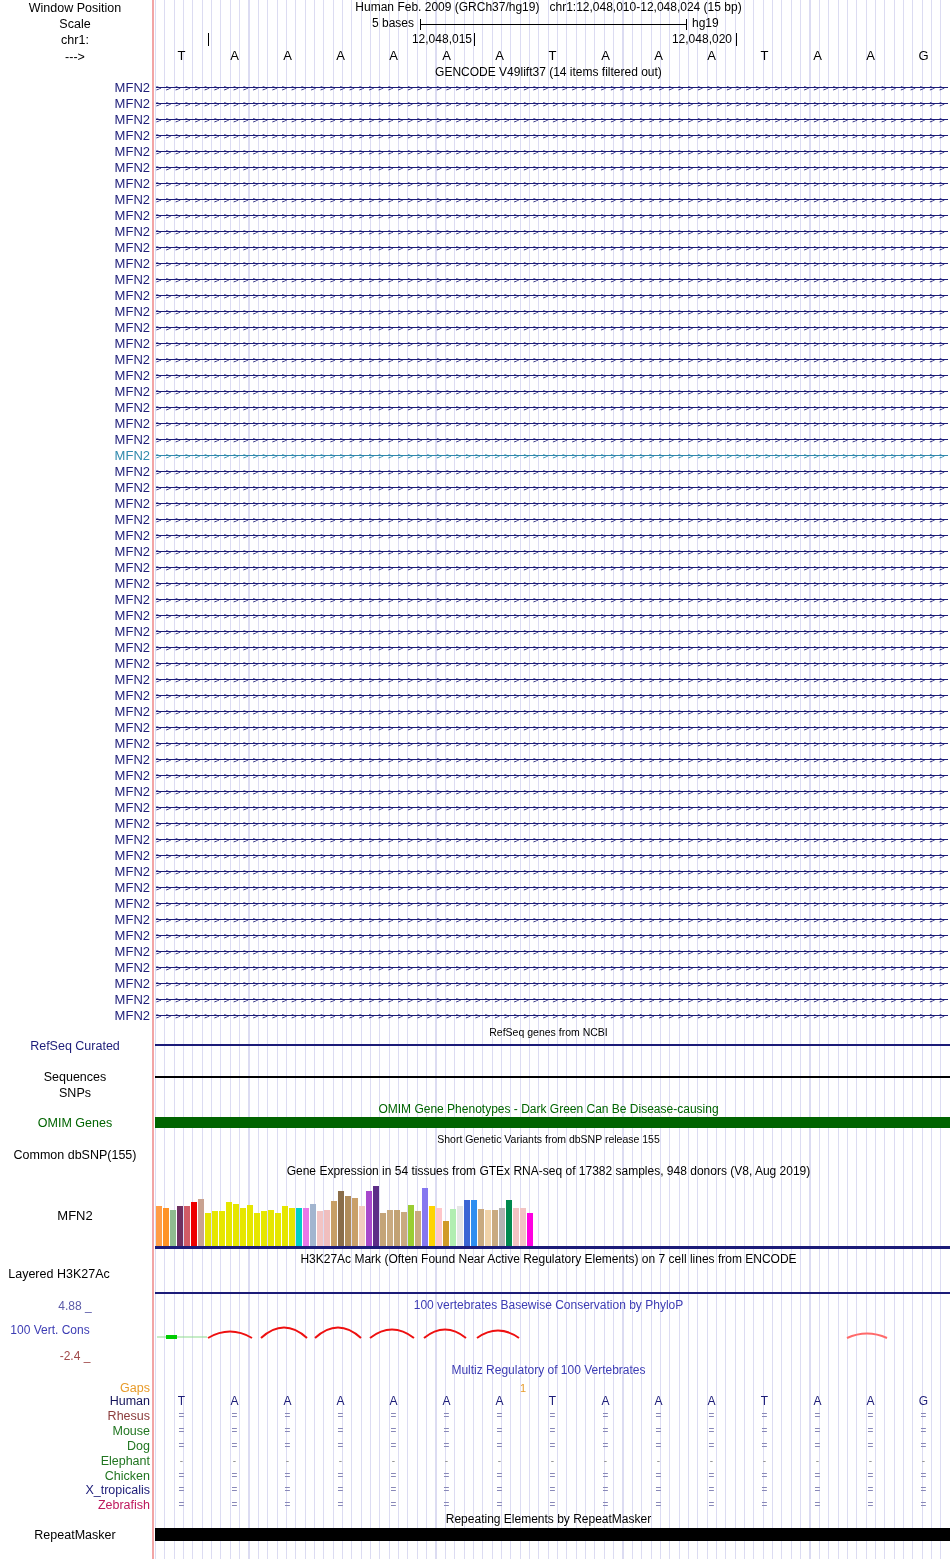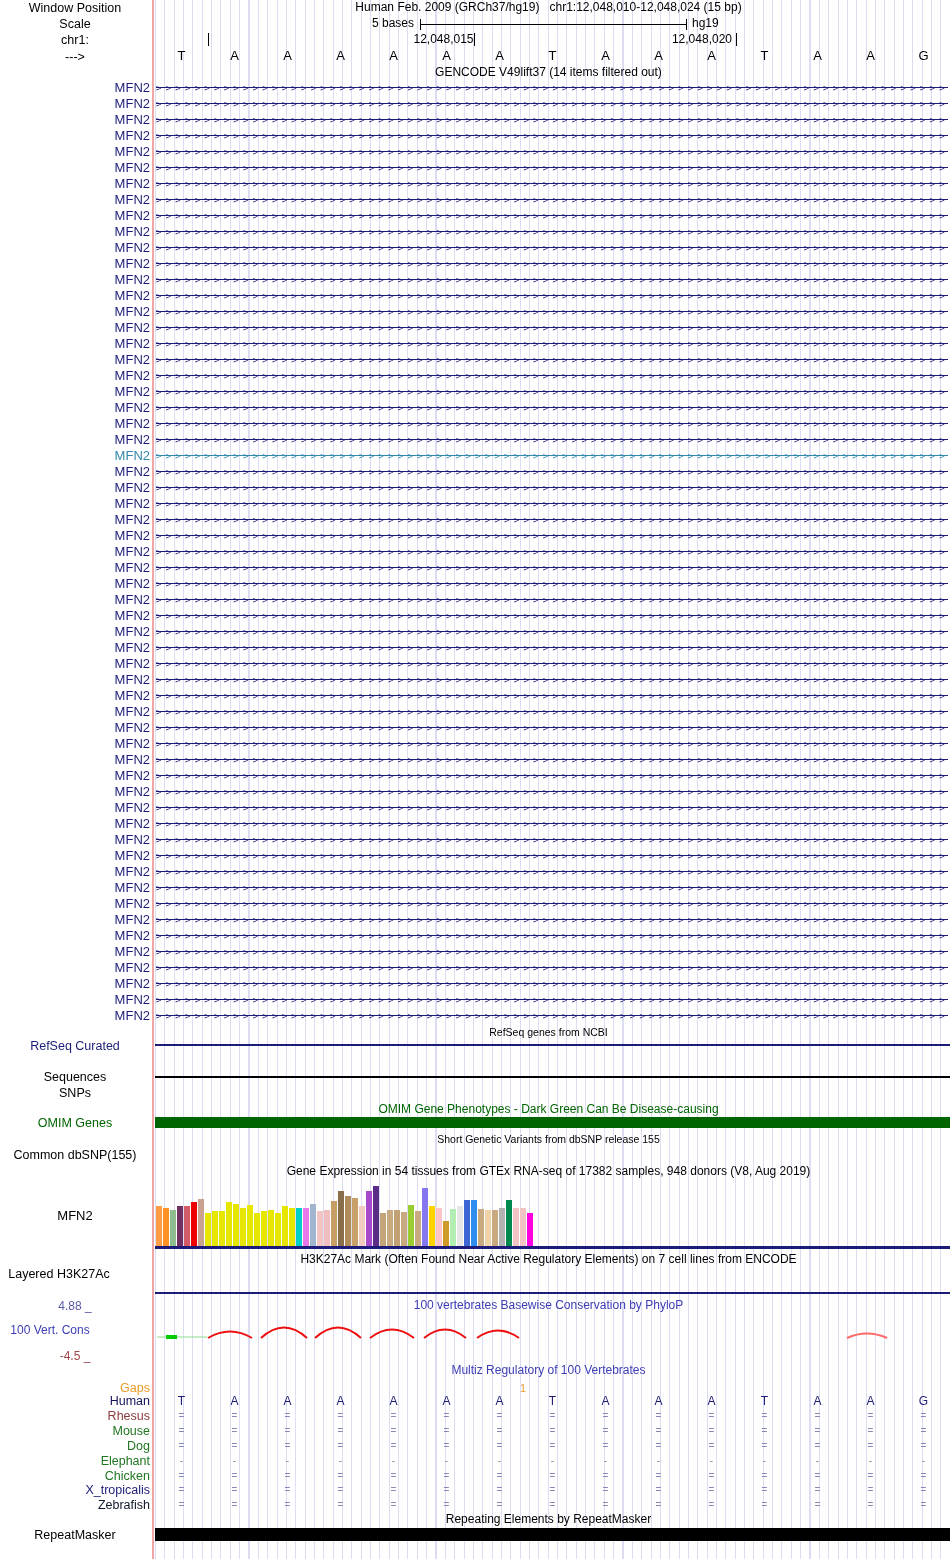--- a/index.html
+++ b/index.html
@@ -44,21 +44,21 @@
 
   <div class="lab" style="top:17px">Scale</div>
   <div class="coord" style="top:17px;left:300px;width:114px;text-align:right">5 bases</div>
   <div style="position:absolute;top:19px;left:420px;width:265px;height:11px;
               border-left:1px solid #000;border-right:1px solid #000;
               background:linear-gradient(to bottom, transparent 0 5px, #000 5px 6px, transparent 6px);"></div>
   <div class="coord" style="top:17px;left:692px">hg19</div>
 
   <div class="lab" style="top:33px">chr1:</div>
   <div class="vtick" style="top:33px;height:13px;left:208px"></div>
-  <div class="coord" style="top:33px;left:394px;width:99px;text-align:center">12,048,015</div>
+  <div class="coord" style="top:33px;left:373px;width:99px;text-align:right">12,048,015</div>
   <div class="vtick" style="top:33px;height:13px;left:474px"></div>
   <div class="coord" style="top:33px;left:633px;width:99px;text-align:right">12,048,020</div>
   <div class="vtick" style="top:33px;height:13px;left:736px"></div>
 
   <div class="lab" style="top:50px">---&gt;</div>
   <div id="base-row" style="position:absolute;top:49px;left:0;width:950px;height:15px">
       <span class="basechar" style="left: 181.5px;">T</span>
       <span class="basechar" style="left: 234.5px;">A</span>
       <span class="basechar" style="left: 287.5px;">A</span>
       <span class="basechar" style="left: 340.5px;">A</span>
@@ -401,21 +401,21 @@
       <line x1="2" x2="52" y1="12" y2="12" stroke="#8ddb8d"></line>
       <rect x="11" y="10" width="11" height="4" fill="#00cc00"></rect>
       <path d="M 53 13 Q 75 0 97 13" fill="none" stroke="#ee1010" stroke-width="2"></path>
       <path d="M 106 13 Q 129 -8 152 13" fill="none" stroke="#ee1010" stroke-width="2"></path>
       <path d="M 160 13 Q 183 -8 206 13" fill="none" stroke="#ee1010" stroke-width="2"></path>
       <path d="M 215 13 Q 237 -4 259 13" fill="none" stroke="#ee1010" stroke-width="2"></path>
       <path d="M 269 13 Q 290 -4 311 13" fill="none" stroke="#ee1010" stroke-width="2"></path>
       <path d="M 322 13 Q 343 -2 364 13" fill="none" stroke="#ee1010" stroke-width="2"></path>
       <path d="M 692 13 Q 712 4 732 13" fill="none" stroke="#ff6a6a" stroke-width="2"></path>
     </svg>
-  <div class="lab" style="top:1349px;color:#a04848;font-size:12px">-4.5 _</div>
+  <div class="lab" style="top:1349px;color:#a04848;font-size:12px">-2.4 _</div>
 
   <div class="ctitle" style="top:1364px;color:#3c3cb4">Multiz Regulatory of 100 Vertebrates</div>
   <div class="mrow" style="top:1381px">
     <span class="mlabel" style="color:#e89b2a">Gaps</span>
     <span class="mglyph" style="left:523px;color:#e89b2a;font-size:11px">1</span>
   </div>
   <div id="multiz-rows">
       <div class="mrow" style="top: 1394px;">
         <span class="mlabel" style="color: rgb(20, 20, 90);">Human</span>
         <span class="mbase" style="color: rgb(28, 28, 120); left: 181.5px;">T</span>
@@ -536,21 +536,21 @@
         <span class="mglyph" style="color: rgb(136, 136, 184); left: 552.5px;">=</span>
         <span class="mglyph" style="color: rgb(136, 136, 184); left: 605.5px;">=</span>
         <span class="mglyph" style="color: rgb(136, 136, 184); left: 658.5px;">=</span>
         <span class="mglyph" style="color: rgb(136, 136, 184); left: 711.5px;">=</span>
         <span class="mglyph" style="color: rgb(136, 136, 184); left: 764.5px;">=</span>
         <span class="mglyph" style="color: rgb(136, 136, 184); left: 817.5px;">=</span>
         <span class="mglyph" style="color: rgb(136, 136, 184); left: 870.5px;">=</span>
         <span class="mglyph" style="color: rgb(136, 136, 184); left: 923.5px;">=</span>
       </div>
       <div class="mrow" style="top: 1498px;">
-        <span class="mlabel" style="color: #0f172a;">Zebrafish</span>
+        <span class="mlabel" style="color: #be185d;">Zebrafish</span>
         <span class="mglyph" style="color: rgb(136, 136, 184); left: 181.5px;">=</span>
         <span class="mglyph" style="color: rgb(136, 136, 184); left: 234.5px;">=</span>
         <span class="mglyph" style="color: rgb(136, 136, 184); left: 287.5px;">=</span>
         <span class="mglyph" style="color: rgb(136, 136, 184); left: 340.5px;">=</span>
         <span class="mglyph" style="color: rgb(136, 136, 184); left: 393.5px;">=</span>
         <span class="mglyph" style="color: rgb(136, 136, 184); left: 446.5px;">=</span>
         <span class="mglyph" style="color: rgb(136, 136, 184); left: 499.5px;">=</span>
         <span class="mglyph" style="color: rgb(136, 136, 184); left: 552.5px;">=</span>
         <span class="mglyph" style="color: rgb(136, 136, 184); left: 605.5px;">=</span>
         <span class="mglyph" style="color: rgb(136, 136, 184); left: 658.5px;">=</span>

